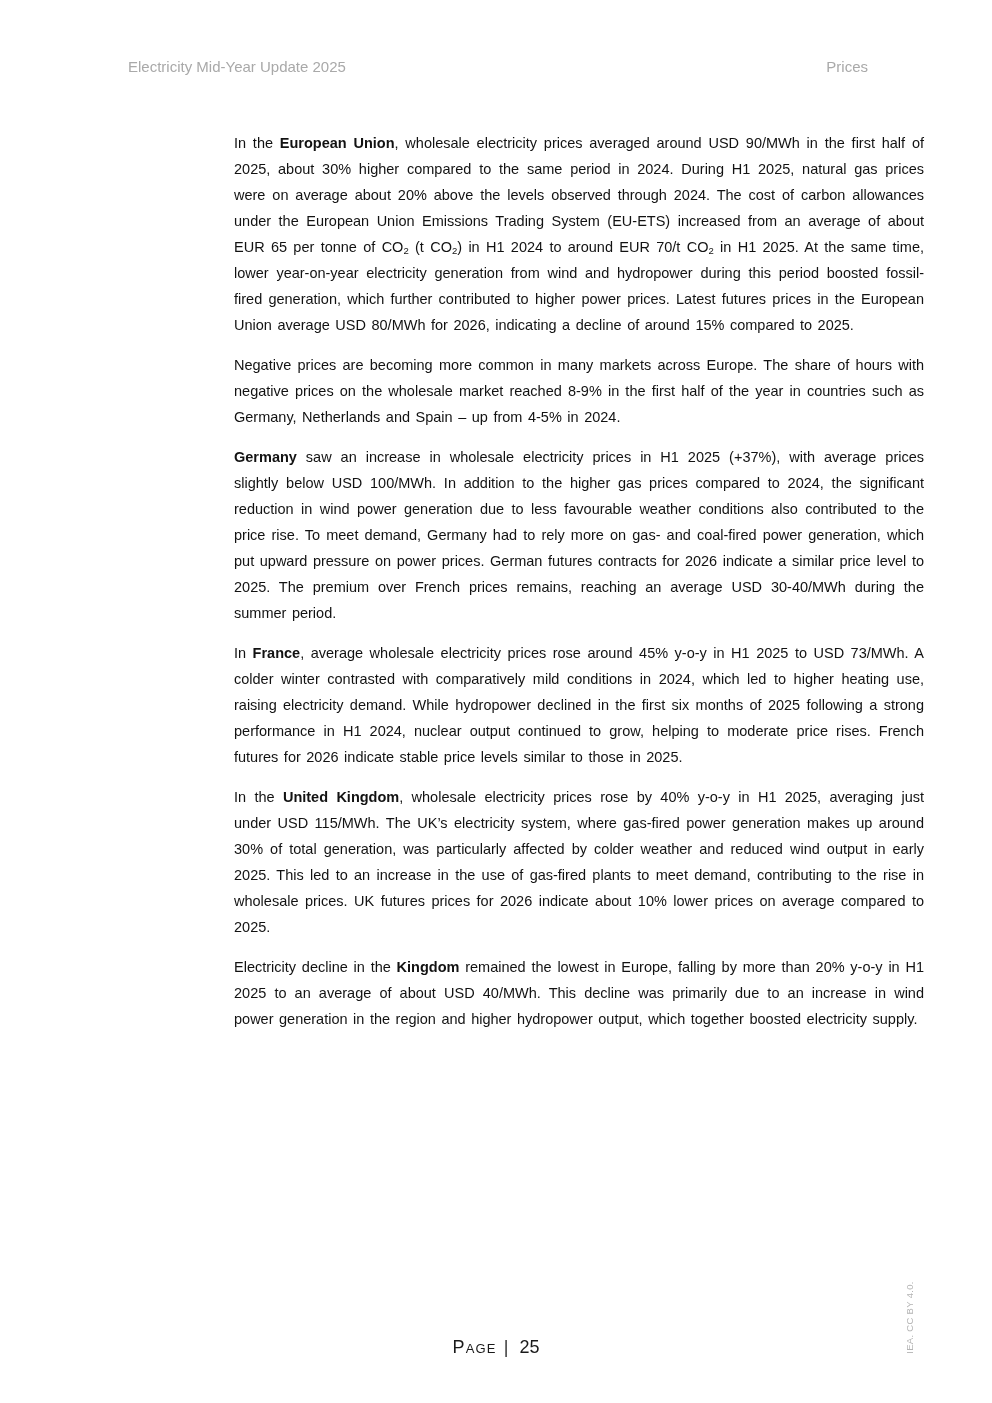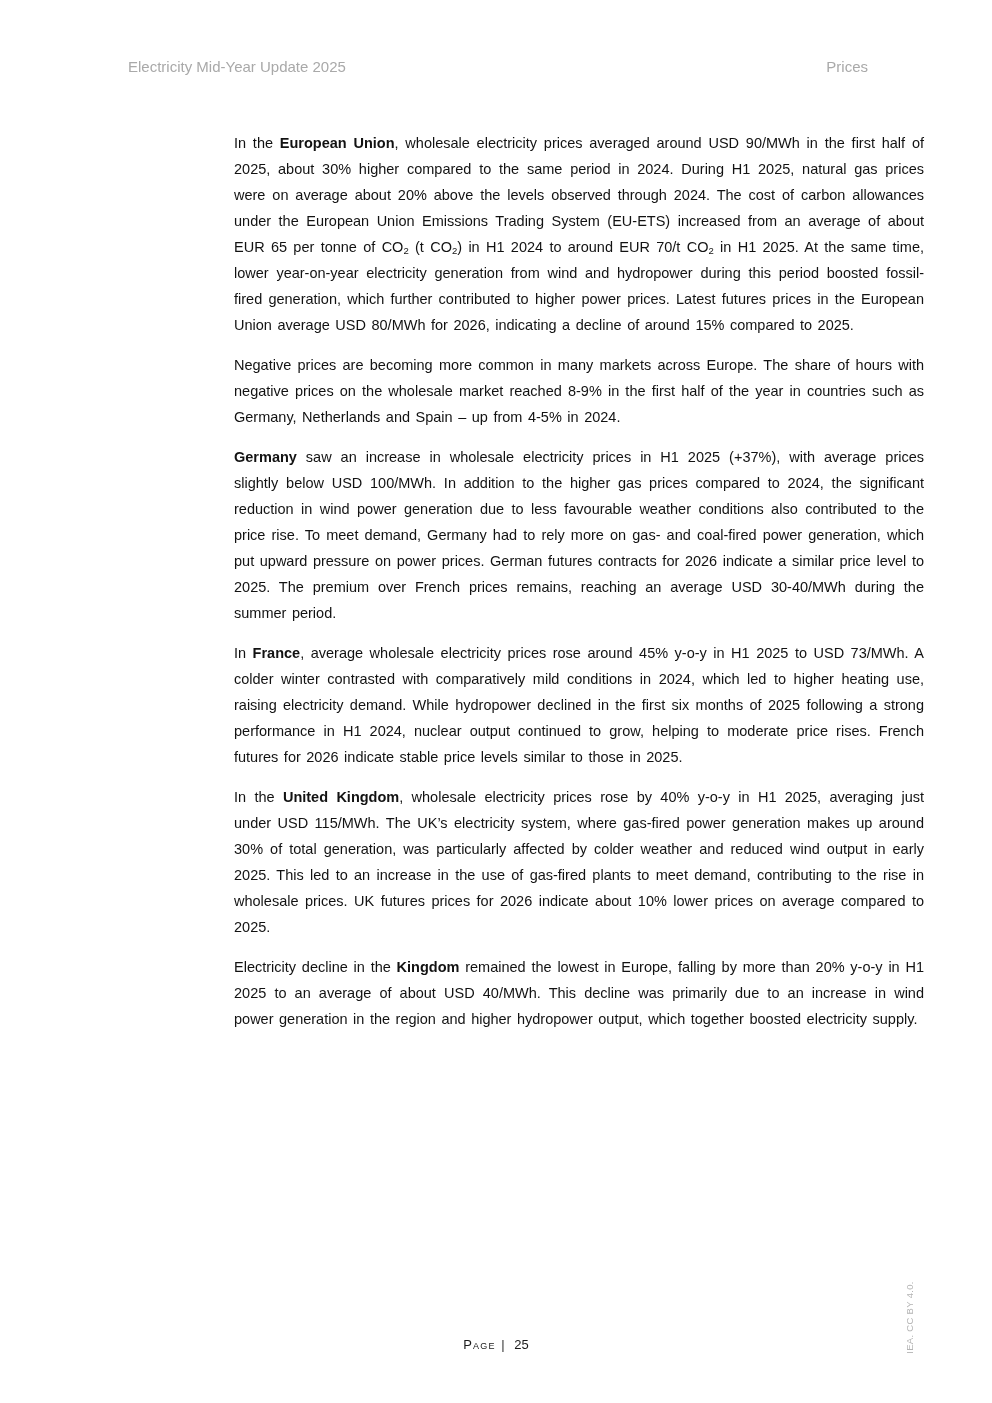--- a/index.html
+++ b/index.html
@@ -48,21 +48,21 @@
     vertical-align: -2px;
   }
 
   .footer {
     position: absolute;
     top: 1337px;
     left: 0;
     width: 992px;
     text-align: center;
     color: #1a1a1a;
-    font-size: 13px;
+    font-size: 18px;
   }
   .footer .sc {
     font-variant: small-caps;
     letter-spacing: 1.2px;
   }
   .footer .sep { margin: 0 6px 0 2px; font-weight: 300; color: #333; }
 
   .attribution {
     position: absolute;
     left: 872px;

